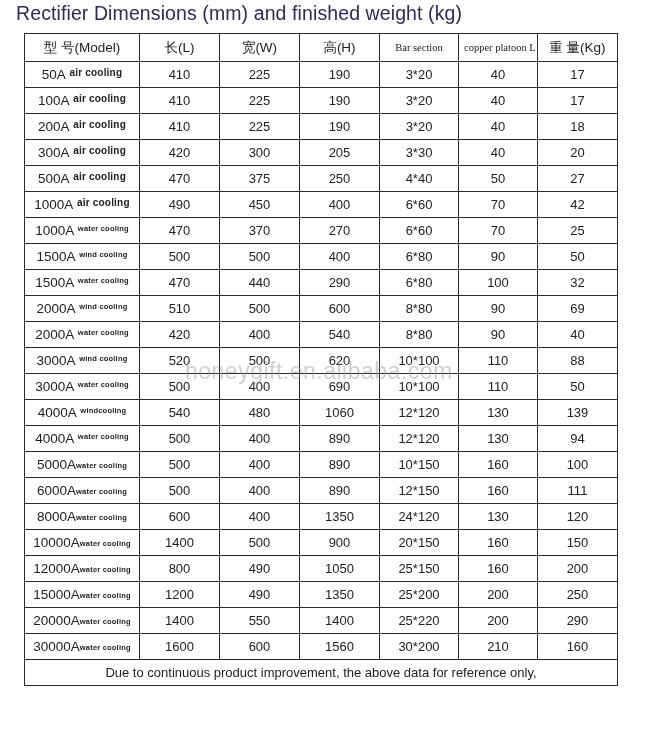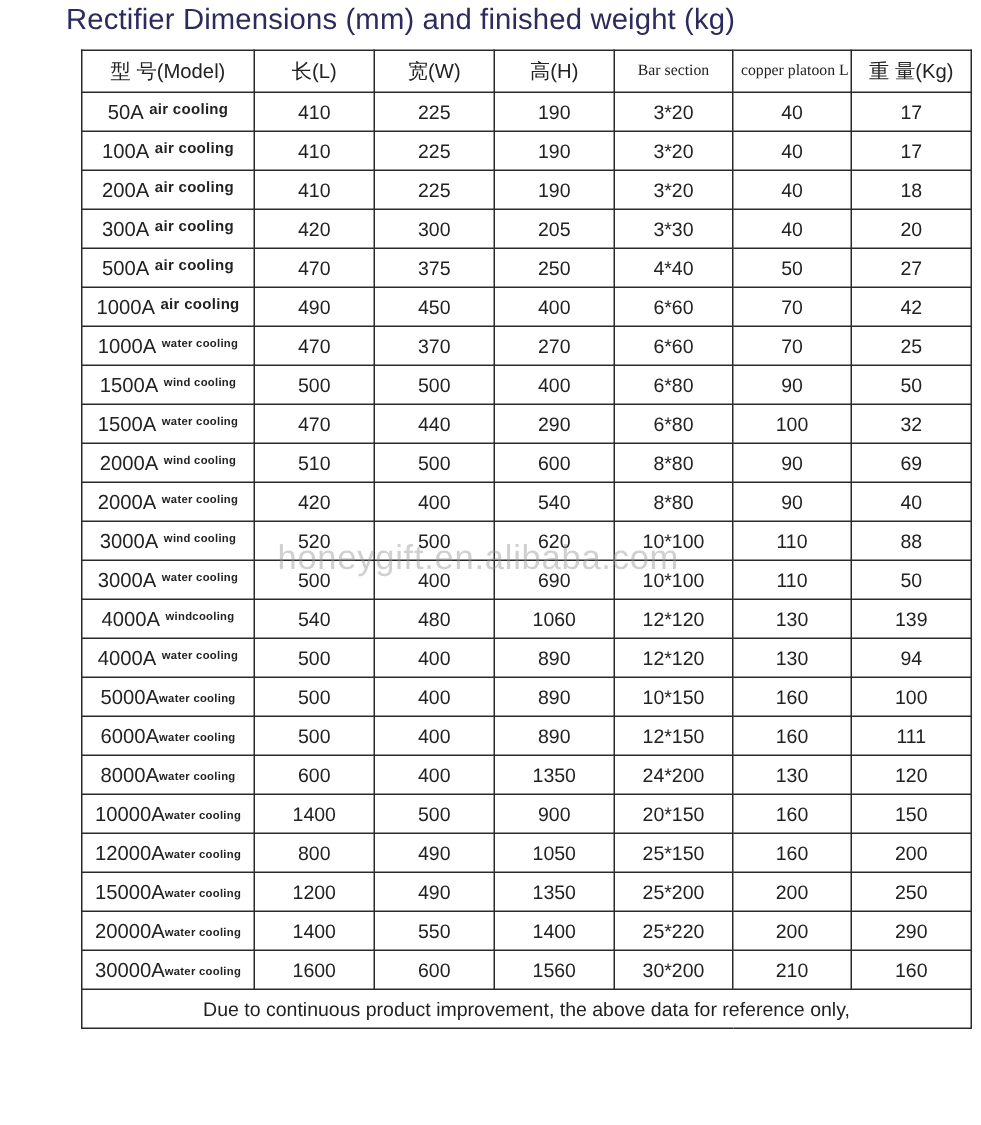--- a/index.html
+++ b/index.html
@@ -1,18 +1,18 @@
 <!DOCTYPE html>
 <html><head>
 <meta charset="utf-8">
 <style>
   html, body { margin: 0; padding: 0; background: #ffffff; }
   body { width: 654px; height: 750px; position: relative; overflow: hidden; font-family: "Liberation Sans", sans-serif; color: #1a1a1a; }
-  .title { position: absolute; left: 44px; top: 2px; font-size: 19.5px; color: #2b2b5e; letter-spacing: 0.1px; white-space: nowrap; }
-  table.spec { position: absolute; left: 54px; top: 33px; border-collapse: collapse; table-layout: fixed; width: 593px; }
+  .title { position: absolute; left: 16px; top: 2px; font-size: 19.5px; color: #2b2b5e; letter-spacing: 0.1px; white-space: nowrap; }
+  table.spec { position: absolute; left: 24px; top: 33px; border-collapse: collapse; table-layout: fixed; width: 593px; }
   table.spec td, table.spec th { border: 1.5px solid #2a2a2a; padding: 0; text-align: center; vertical-align: middle; font-weight: normal; font-size: 13px; color: #222; overflow: hidden; white-space: nowrap; }
   table.spec th { height: 27px; font-size: 13.5px; }
   table.spec th.serif { font-family: "Liberation Serif", serif; font-size: 10.5px; }
   table.spec th.serif-left { font-family: "Liberation Serif", serif; font-size: 10.5px; text-align: left; padding-left: 5px; }
   table.spec td { height: 25px; }
   td.model { text-align: right; padding-right: 0; }
   .model-cur { font-size: 13.5px; }
   .cool { font-size: 10px; vertical-align: 3px; letter-spacing: 0.2px; font-weight: bold; }
   .cool.small { font-size: 7.5px; vertical-align: 4px; font-weight: bold; }
   .cool.tight { font-size: 7.5px; vertical-align: 1px; }
@@ -197,21 +197,21 @@
         <td>890</td>
         <td>12*150</td>
         <td>160</td>
         <td>111</td>
       </tr>
       <tr>
         <td class="model"><span class="model-cur">8000A</span><span class="cool tight">water cooling</span></td>
         <td>600</td>
         <td>400</td>
         <td>1350</td>
-        <td>24*200</td>
+        <td>24*120</td>
         <td>130</td>
         <td>120</td>
       </tr>
       <tr>
         <td class="model"><span class="model-cur">10000A</span><span class="cool tight">water cooling</span></td>
         <td>1400</td>
         <td>500</td>
         <td>900</td>
         <td>20*150</td>
         <td>160</td>

